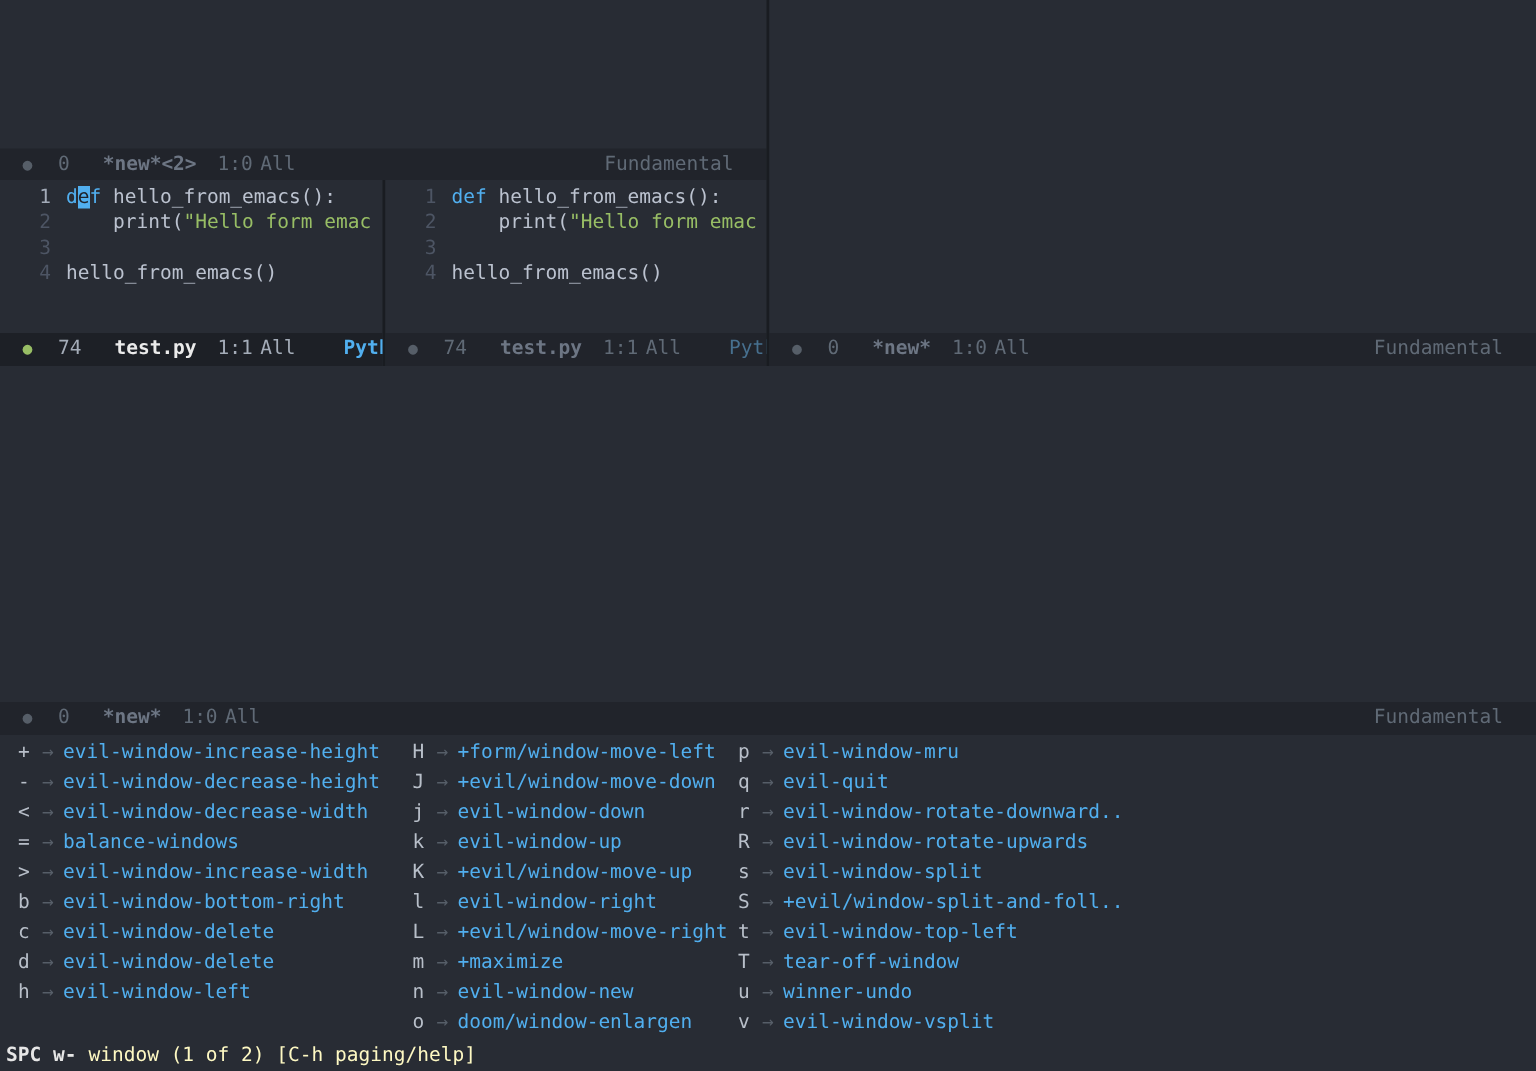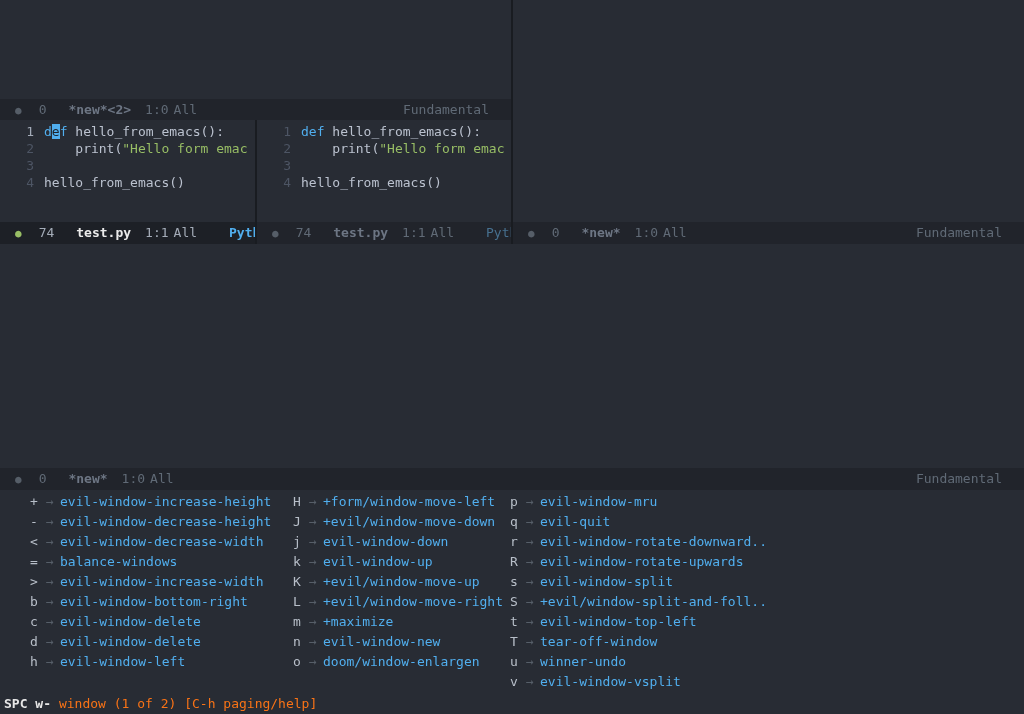--- a/index.html
+++ b/index.html
@@ -28,27 +28,27 @@
   .code-window{padding-top:3px;overflow:hidden;}
   .code-line{display:flex;height:17px;line-height:17px;}
   .gutter{flex:none;width:34px;text-align:right;color:#4d5564;}
   .gutter.current{color:#a3abb8;}
   .code-text{margin-left:10px;white-space:pre;}
   .tok-kw{color:#51afef;}
   .tok-str{color:#98be65;}
   .tok-def{color:#bbc2cf;}
   .tok-cur{background:#51afef;color:#1e222a;}
   .wk-col{position:absolute;top:2px;padding-left:12px;}
-  .wk-row{height:20px;line-height:20px;white-space:nowrap;margin-left:18px;}
+  .wk-row{height:20px;line-height:20px;white-space:nowrap;}
   .wk-key{display:inline-block;width:16px;color:#b8bfc9;}
   .wk-arrow{display:inline-block;width:14px;color:#565e68;}
   .wk-cmd{color:#51afef;}
   .echo{line-height:20px;padding-left:4px;background:#282c34;}
   .echo-prefix{color:#e6e6e6;font-weight:bold;}
-  .echo-msg{color:#f97316;margin-left:8px;}
+  .echo-msg{color:#fef9c3;margin-left:8px;}
 </style>
 </head>
 <body>
 
 <div class="frame">
 
   <div class="abs window" style="left:0;top:0;width:511px;height:99px"></div>
 
   <div class="abs modeline inactive" style="left:0;top:99px;width:511px;height:21px;line-height:21px"><span class="ml-dot">●</span><span class="ml-size">0</span><span class="ml-buffer">*new*&lt;2&gt;</span><span class="ml-pos">1:0</span><span class="ml-scroll">All</span><span class="ml-mode-right">Fundamental</span></div>
 
@@ -112,20 +112,21 @@
         <div class="wk-row"><span class="wk-key">c</span><span class="wk-arrow">→</span><span class="wk-cmd">evil-window-delete</span></div>
         <div class="wk-row"><span class="wk-key">d</span><span class="wk-arrow">→</span><span class="wk-cmd">evil-window-delete</span></div>
         <div class="wk-row"><span class="wk-key">h</span><span class="wk-arrow">→</span><span class="wk-cmd">evil-window-left</span></div>
       </div>
     <div class="wk-col" style="left:263px;width:231px">
         <div class="wk-row"><span class="wk-key">H</span><span class="wk-arrow">→</span><span class="wk-cmd">+form/window-move-left</span></div>
         <div class="wk-row"><span class="wk-key">J</span><span class="wk-arrow">→</span><span class="wk-cmd">+evil/window-move-down</span></div>
         <div class="wk-row"><span class="wk-key">j</span><span class="wk-arrow">→</span><span class="wk-cmd">evil-window-down</span></div>
         <div class="wk-row"><span class="wk-key">k</span><span class="wk-arrow">→</span><span class="wk-cmd">evil-window-up</span></div>
         <div class="wk-row"><span class="wk-key">K</span><span class="wk-arrow">→</span><span class="wk-cmd">+evil/window-move-up</span></div>
+        <div class="wk-row"><span class="wk-key">l</span><span class="wk-arrow">→</span><span class="wk-cmd">evil-window-right</span></div>
         <div class="wk-row"><span class="wk-key">L</span><span class="wk-arrow">→</span><span class="wk-cmd">+evil/window-move-right</span></div>
         <div class="wk-row"><span class="wk-key">m</span><span class="wk-arrow">→</span><span class="wk-cmd">+maximize</span></div>
         <div class="wk-row"><span class="wk-key">n</span><span class="wk-arrow">→</span><span class="wk-cmd">evil-window-new</span></div>
         <div class="wk-row"><span class="wk-key">o</span><span class="wk-arrow">→</span><span class="wk-cmd">doom/window-enlargen</span></div>
       </div>
     <div class="wk-col" style="left:480px;width:530px">
         <div class="wk-row"><span class="wk-key">p</span><span class="wk-arrow">→</span><span class="wk-cmd">evil-window-mru</span></div>
         <div class="wk-row"><span class="wk-key">q</span><span class="wk-arrow">→</span><span class="wk-cmd">evil-quit</span></div>
         <div class="wk-row"><span class="wk-key">r</span><span class="wk-arrow">→</span><span class="wk-cmd">evil-window-rotate-downward..</span></div>
         <div class="wk-row"><span class="wk-key">R</span><span class="wk-arrow">→</span><span class="wk-cmd">evil-window-rotate-upwards</span></div>

